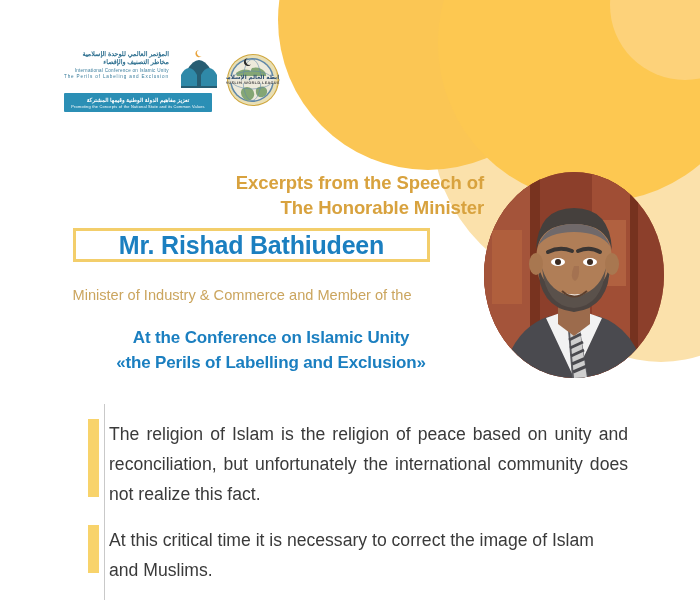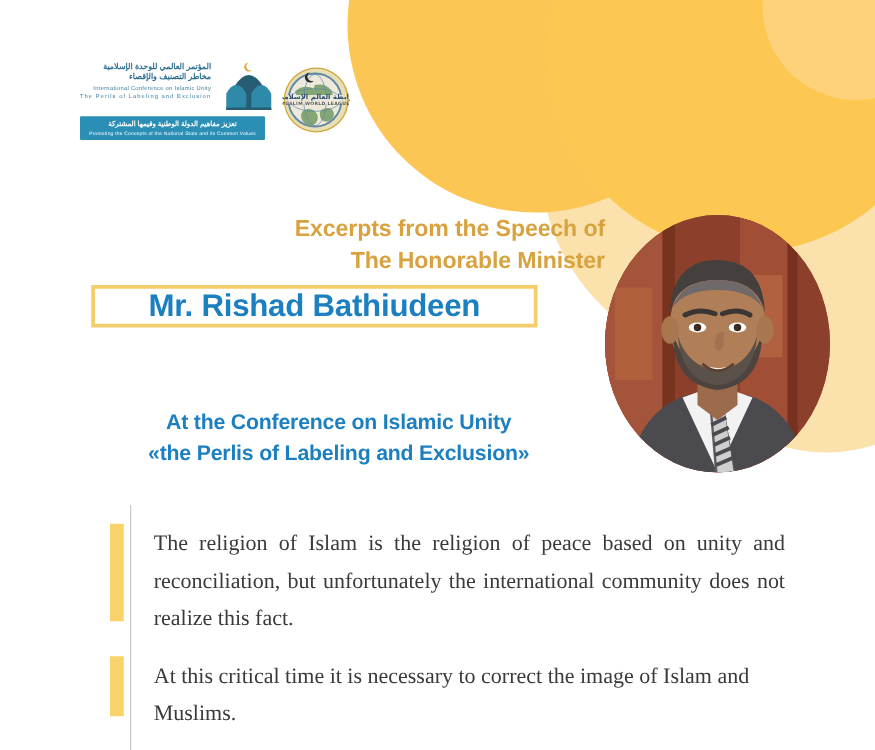--- a/index.html
+++ b/index.html
@@ -247,23 +247,22 @@
   }
   .quote-bar {
     width: 11px;
     flex: none;
     background: #f8d36b;
   }
   .quote-text {
     color: #3a3a3a;
     font-size: 17.6px;
     line-height: 30px;
-    padding-left: 24px;
+    padding-left: 10px;
     text-align: justify;
-    font-family: Liberation Serif, serif;
   }
   .quote-text.nojustify { text-align: left; }
   #quote-1 { left: 88px; top: 419px; width: 540px; }
   #quote-1 .quote-bar { height: 78px; }
   #quote-2 { left: 88px; top: 525px; width: 540px; }
   #quote-2 .quote-bar { height: 48px; }
 </style>
 </head>
 <body>
 
@@ -330,25 +329,26 @@
   <div class="excerpt-head">
     <div>Excerpts from the Speech of</div>
     <div>The Honorable Minister</div>
   </div>
 
   <div class="name-box">
     <span class="name-box-text">Mr. Rishad Bathiudeen</span>
   </div>
 
   <div class="role">
+    <div>Minister of Industry &amp; Commerce and Member of the</div>
   </div>
 
   <div class="conf-line">
     <div>At the Conference on Islamic Unity</div>
-    <div>«the Perlis of Labeling and Exclusion»</div>
+    <div>«the Perils of Labelling and Exclusion»</div>
   </div>
 
   <div class="portrait">
     <svg width="180" height="206" viewBox="0 0 180 206">
       <rect width="180" height="206" fill="#8c3f2b"></rect>
       <rect x="0" y="0" width="46" height="206" fill="#a4543a"></rect>
       <rect x="46" y="0" width="10" height="206" fill="#78331f"></rect>
       <rect x="108" y="0" width="38" height="206" fill="#a04e35"></rect>
       <rect x="146" y="0" width="8" height="206" fill="#76321f"></rect>
       <rect x="8" y="58" width="30" height="74" fill="#b9673f" opacity="0.55"></rect>

